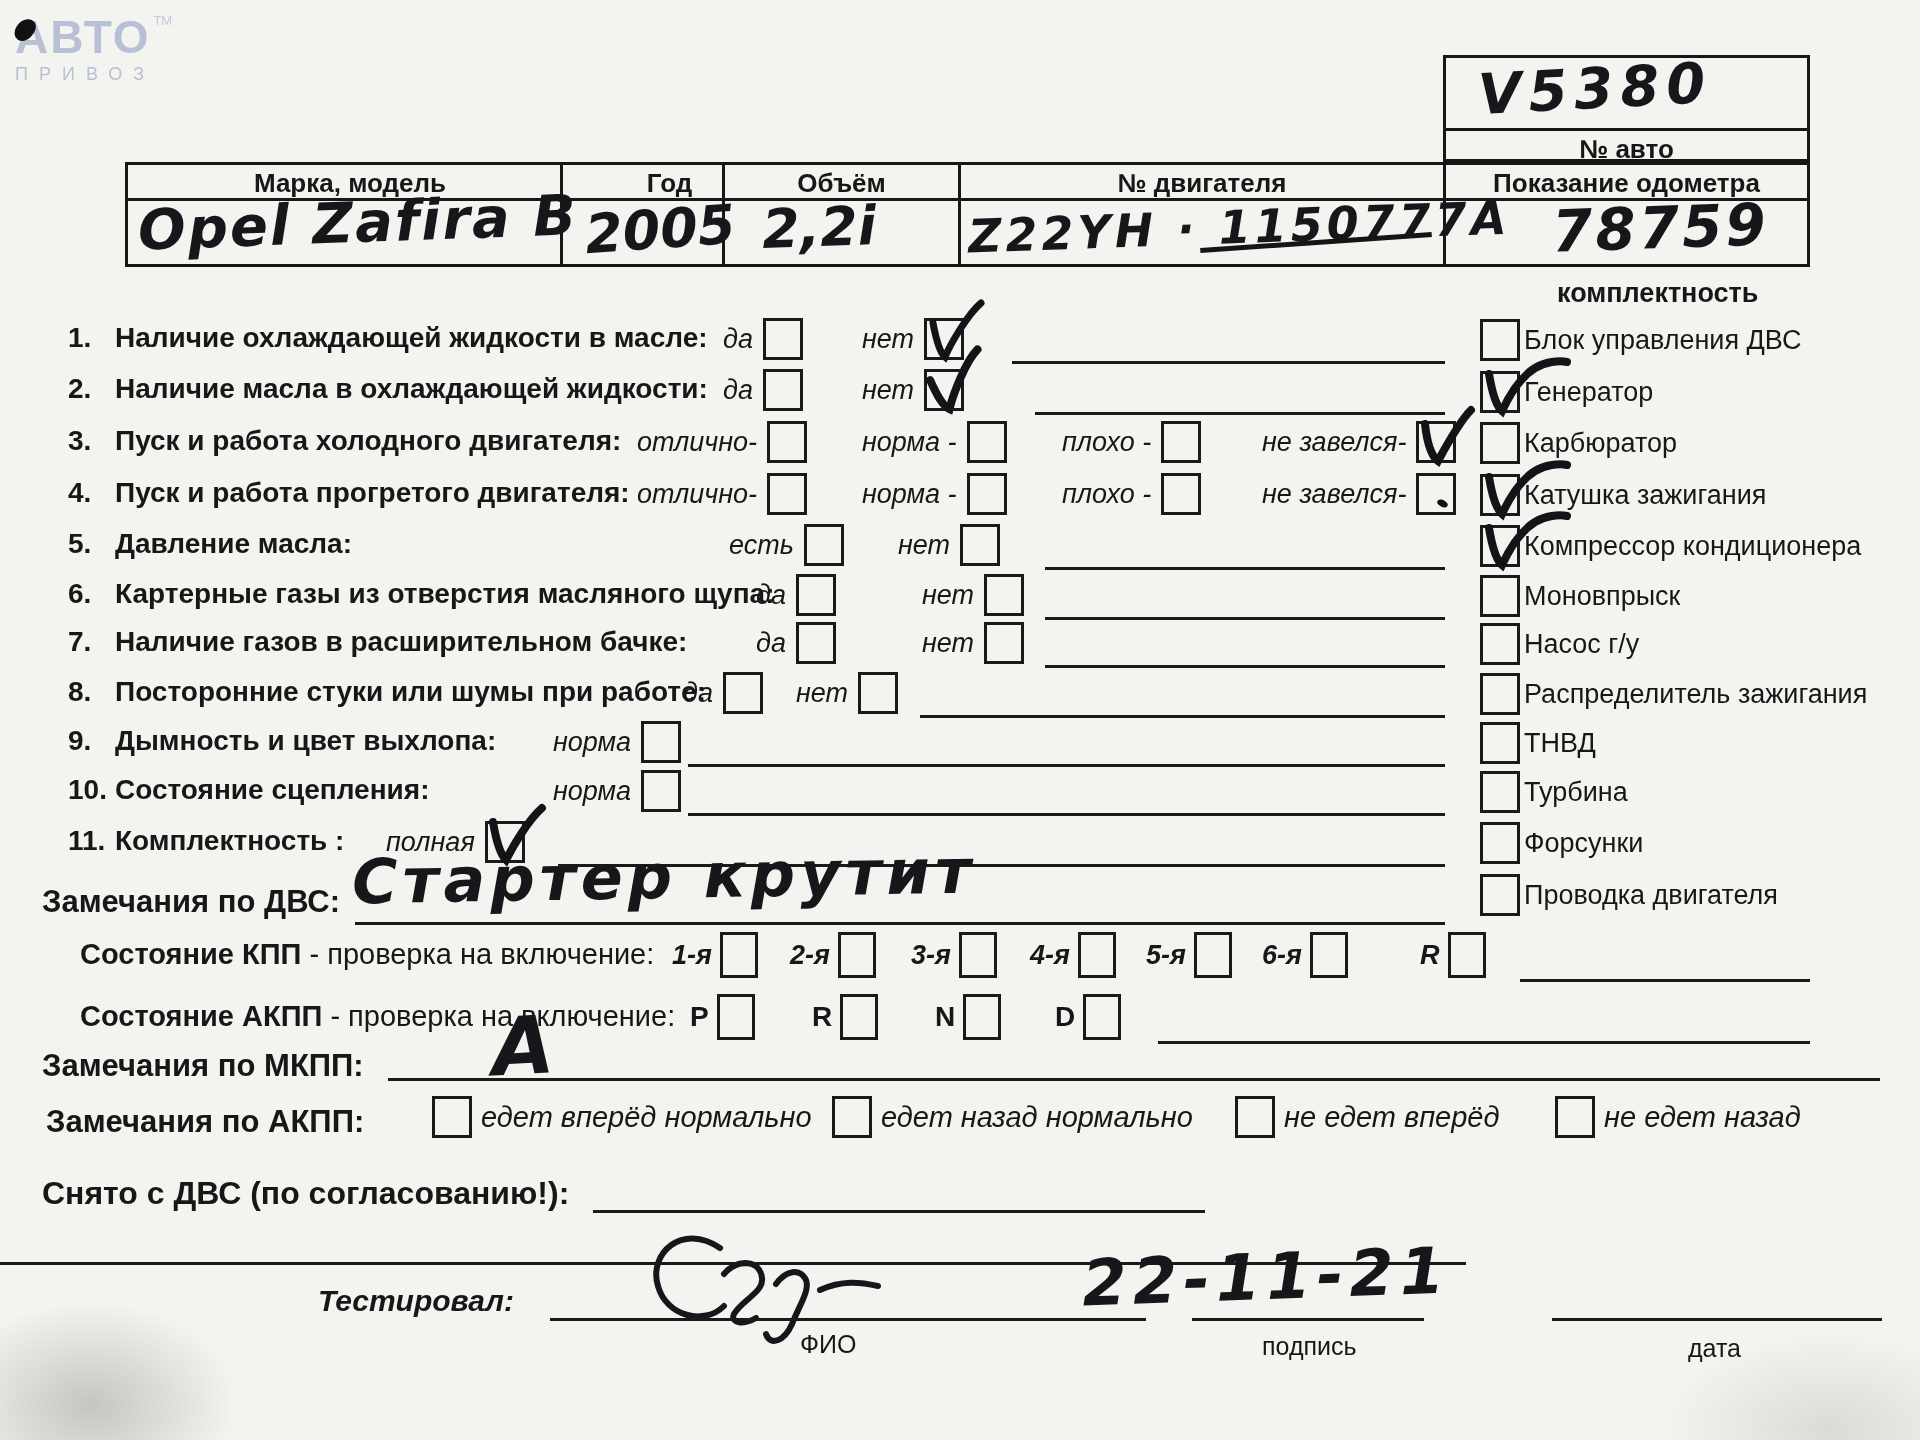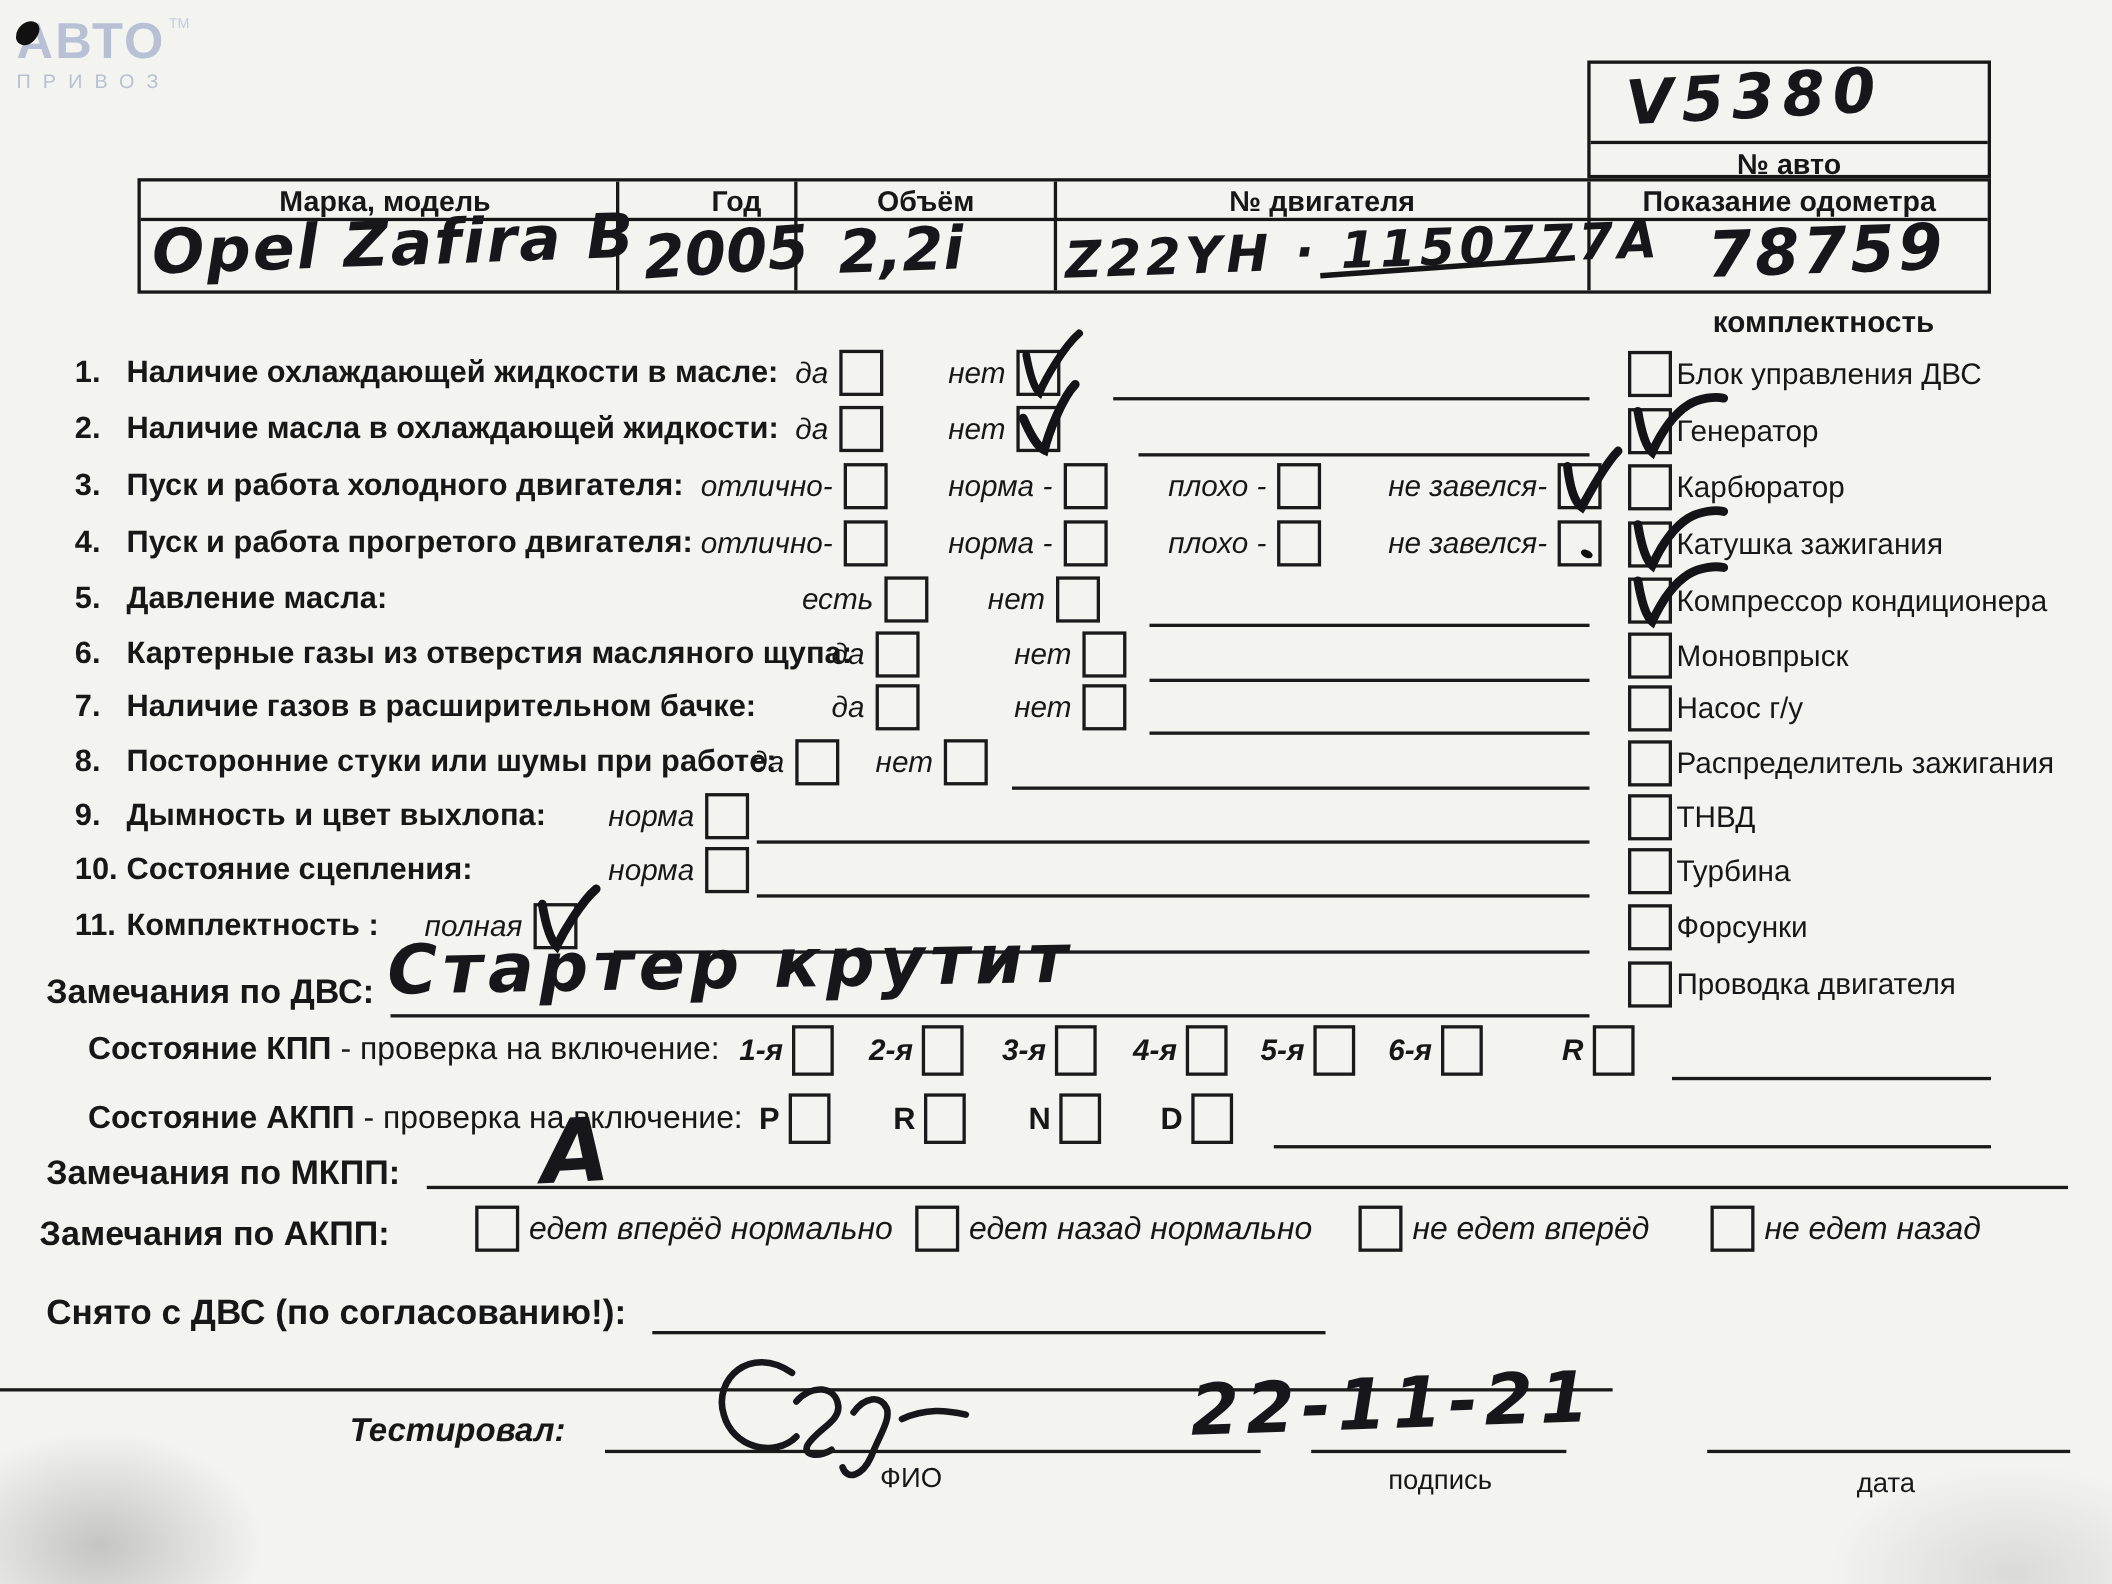--- a/index.html
+++ b/index.html
@@ -404,21 +404,21 @@
         <span class="prnd">D</span>
         <span class="box gbox"></span>
       </span>
     <span class="cline" style="left:1158px;width:652px;"></span>
   </div>
 
   <div class="sec-label" style="left:42px;top:1048px;">Замечания по МКПП:</div>
   <div class="hw" style="left:492px;top:1000px;font-size:80px;transform:rotate(-3deg);">А</div>
   <div class="line" style="left:388px;top:1078px;width:1492px;"></div>
 
-  <div class="sec-label" style="left:36px;top:1104px;">Замечания по АКПП:</div>
+  <div class="sec-label" style="left:46px;top:1104px;">Замечания по АКПП:</div>
   <span class="aopt" style="left:432px;top:1096px;">
       <span class="box"></span>
       <span class="albl">едет вперёд нормально</span>
     </span>
   <span class="aopt" style="left:832px;top:1096px;">
       <span class="box"></span>
       <span class="albl">едет назад нормально</span>
     </span>
   <span class="aopt" style="left:1235px;top:1096px;">
       <span class="box"></span>

